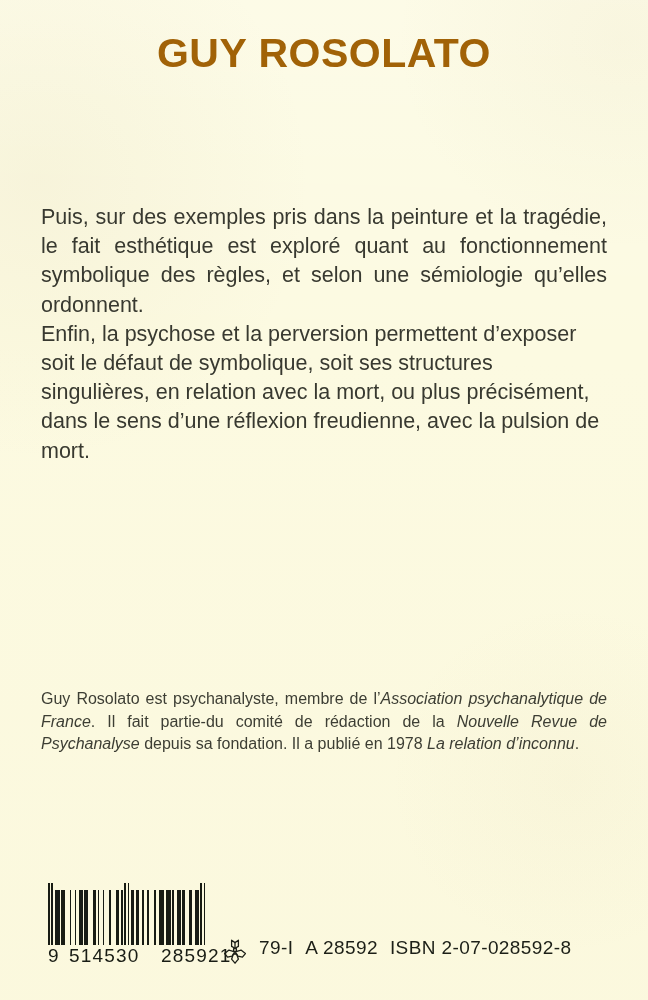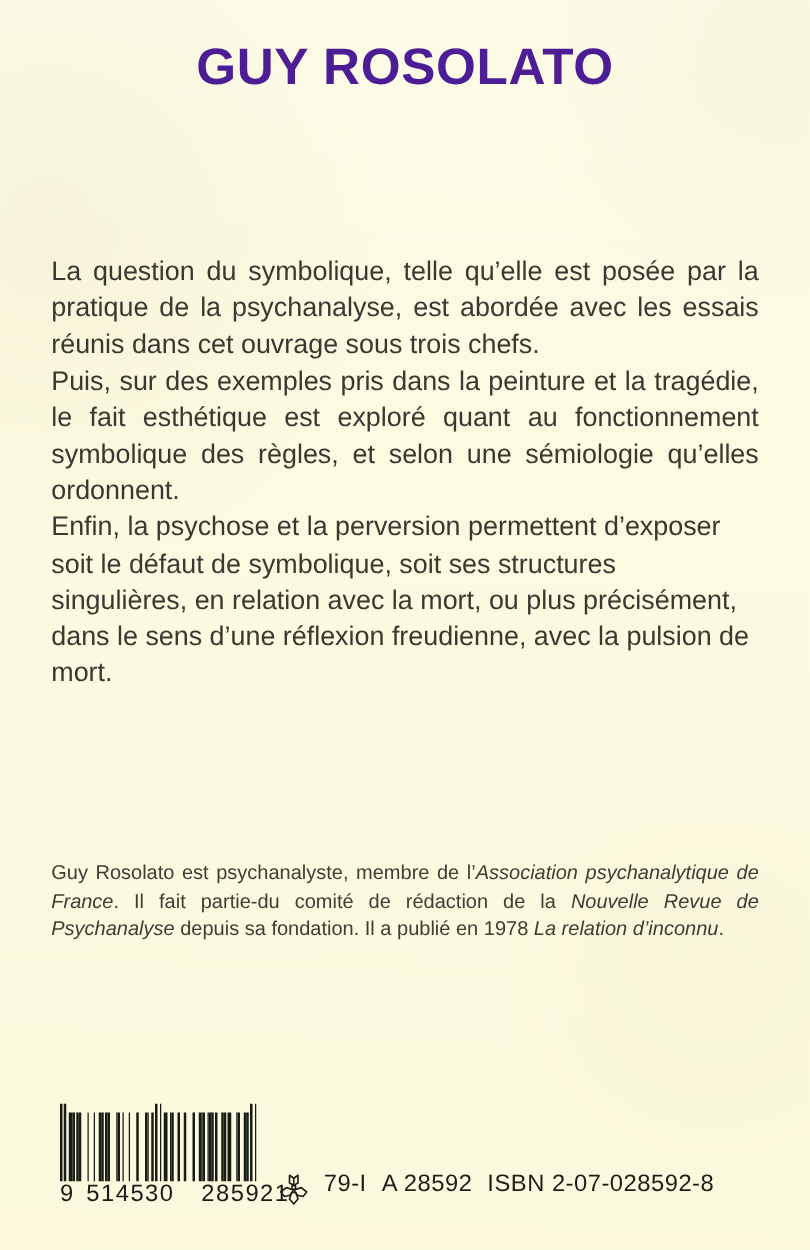--- a/index.html
+++ b/index.html
@@ -32,21 +32,21 @@
       radial-gradient(ellipse 40% 25% at 88% 78%, rgba(196,176,120,0.05), rgba(196,176,120,0) 70%),
       linear-gradient(182deg, rgba(255,255,255,0.22) 0%, rgba(250,244,210,0.0) 35%, rgba(244,236,196,0.12) 100%);
   }
 
   .author-name {
     position: absolute;
     top: 32px;
     left: 0;
     right: 0;
     text-align: center;
-    color: #4c1d95;
+    color: #a16207;
     font-weight: bold;
     font-size: 41px;
     letter-spacing: 0.5px;
     line-height: 1.05;
     font-family: "Liberation Sans", sans-serif;
   }
 
   .book-title {
     position: absolute;
     top: 112px;
@@ -161,21 +161,20 @@
 <body>
 
 <div class="cover">
 
   <div class="paper-grain"></div>
 
   <div class="author-name">GUY ROSOLATO</div>
 
 
   <div class="blurb">
-    <p>La question du symbolique, telle qu’elle est posée par la pratique de la psychanalyse, est abordée avec les essais réunis dans cet ouvrage sous trois chefs.</p>
     <p>Puis, sur des exemples pris dans la peinture et la tragédie, le fait esthétique est exploré quant au fonctionnement symbolique des règles, et selon une sémiologie qu’elles ordonnent.</p>
     <p>Enfin, la psychose et la perversion permettent d’exposer soit le défaut de symbolique, soit ses structures singulières, en relation avec la mort, ou plus précisément, dans le sens d’une réflexion freudienne, avec la pulsion de mort.</p>
   </div>
 
   <div class="bio">
     <p><span>Guy Rosolato est psychanalyste, membre de l’</span><span class="it">Association psychanalytique de France</span><span>. Il fait partie-du comité de rédaction de la </span><span class="it">Nouvelle Revue de Psychanalyse</span><span> depuis sa fondation.   Il a publié en 1978 </span><span class="it">La relation d’inconnu</span><span>.</span></p>
   </div>
 
   <div class="barcode-block">
     <div class="barcode-bars" id="barcode-bars">

